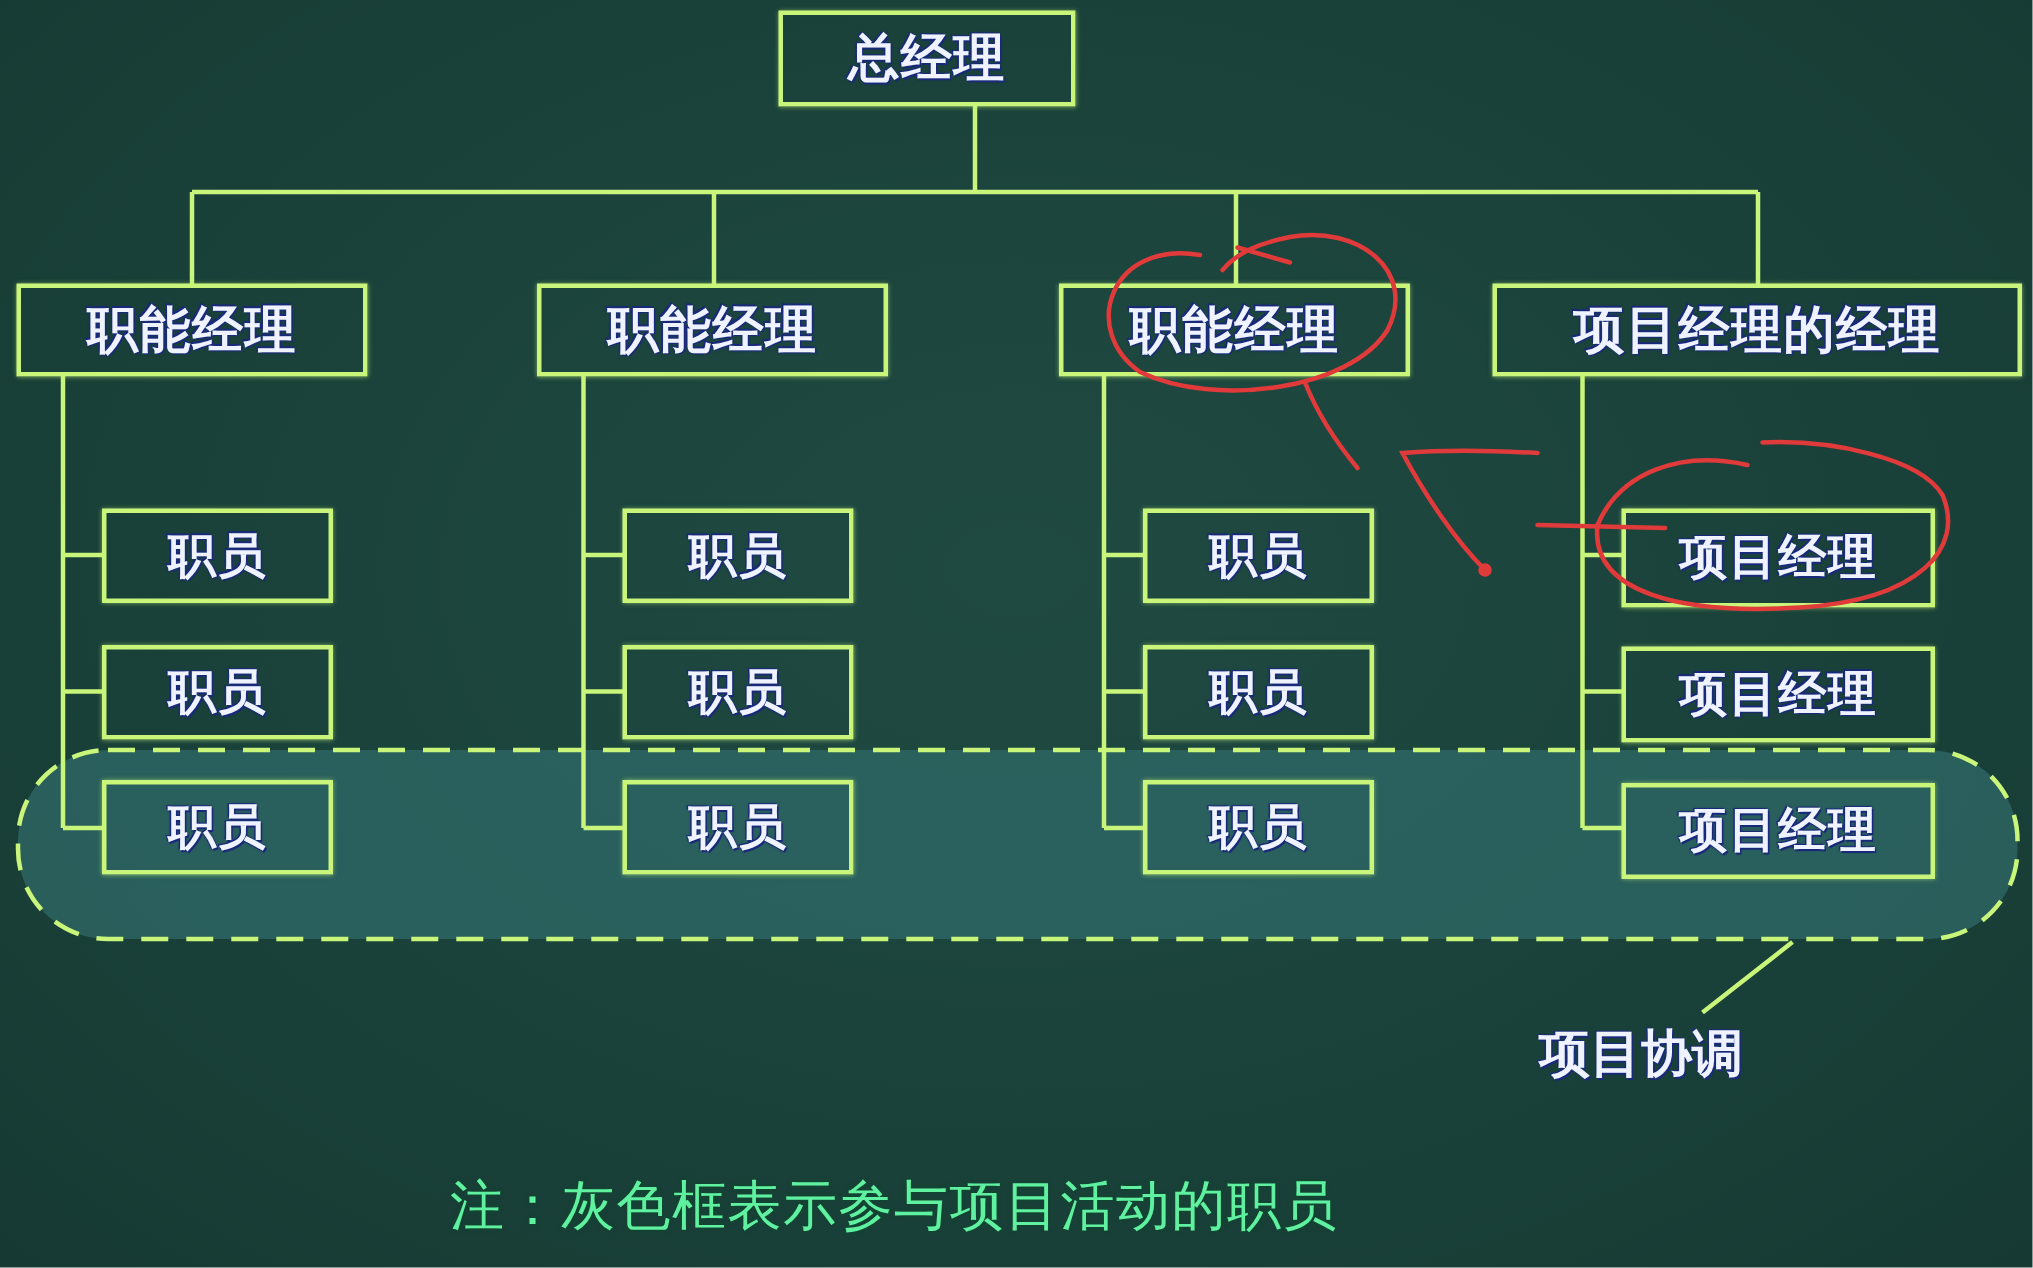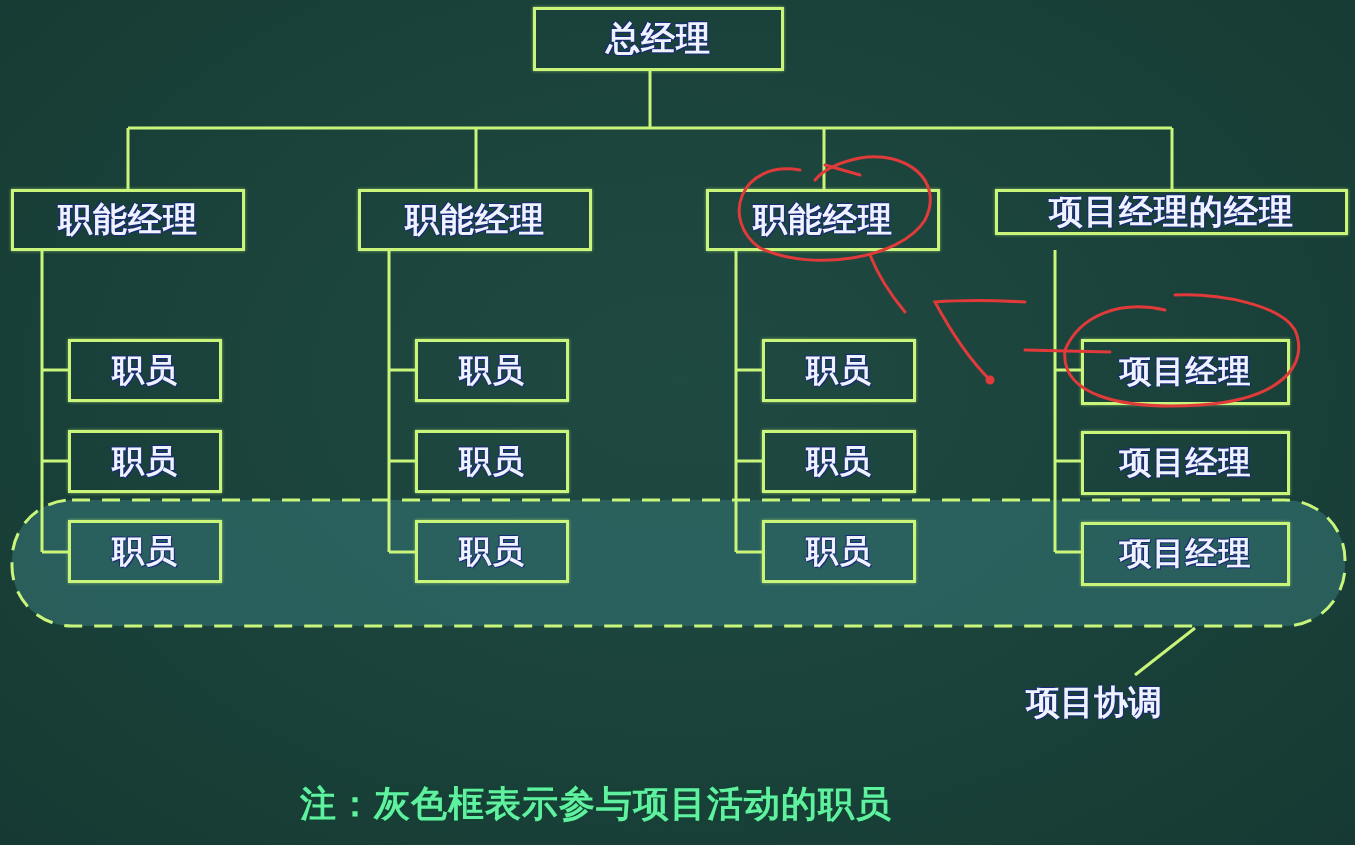--- a/index.html
+++ b/index.html
@@ -17,21 +17,21 @@
       color: #eef3ff; font-weight: bold; font-size: 34px;
       text-shadow: 0 0 2px #1a2a7a, 1px 1px 0 #1a2a7a, -1px -1px 0 #1a2a7a;
       letter-spacing: 1px;
     }
     .box.small { font-size: 32px; }
     .label {
       position: absolute; color: #eef3ff; font-weight: bold; font-size: 34px;
       text-shadow: 1px 1px 0 #1a2a7a, -1px -1px 0 #1a2a7a;
     }
     .note {
-      position: absolute; color: #5ff0a0; font-weight: bold; font-size: 36px;
+      position: absolute; color: #5ff0a0; font-weight: normal; font-size: 36px;
       text-shadow: 0 0 3px #0a4a2a; letter-spacing: 1px;
     }
     svg.overlay { position: absolute; left: 0; top: 0; }
   </style>
 </head>
 <body>
 
 <div class="canvas">
 
   <svg class="overlay" width="1355" height="845">
@@ -63,34 +63,34 @@
       <line x1="736" y1="461" x2="764" y2="461"></line>
       <line x1="736" y1="552" x2="764" y2="552"></line>
 
       <line x1="1055" y1="250" x2="1055" y2="552"></line>
       <line x1="1055" y1="370" x2="1083" y2="370"></line>
       <line x1="1055" y1="461" x2="1083" y2="461"></line>
       <line x1="1055" y1="552" x2="1083" y2="552"></line>
     </g>
   </svg>
 
-  <div class="box" style="left:533px; top:7px; width:251px; height:64px;">
+  <div class="box" style="left:519px; top:7px; width:198px; height:64px;">
     <span>总经理</span>
   </div>
 
   <div class="box" style="left:11px; top:189px; width:234px; height:62px;">
     <span>职能经理</span>
   </div>
   <div class="box" style="left:358px; top:189px; width:234px; height:62px;">
     <span>职能经理</span>
   </div>
   <div class="box" style="left:706px; top:189px; width:234px; height:62px;">
     <span>职能经理</span>
   </div>
-  <div class="box" style="left:995px; top:189px; width:353px; height:46px;">
+  <div class="box" style="left:995px; top:189px; width:353px; height:62px;">
     <span>项目经理的经理</span>
   </div>
 
   <div class="box small" style="left:68px; top:339px; width:154px; height:63px;">
       <span>职员</span>
     </div>
   <div class="box small" style="left:68px; top:430px; width:154px; height:63px;">
       <span>职员</span>
     </div>
   <div class="box small" style="left:68px; top:520px; width:154px; height:63px;">

